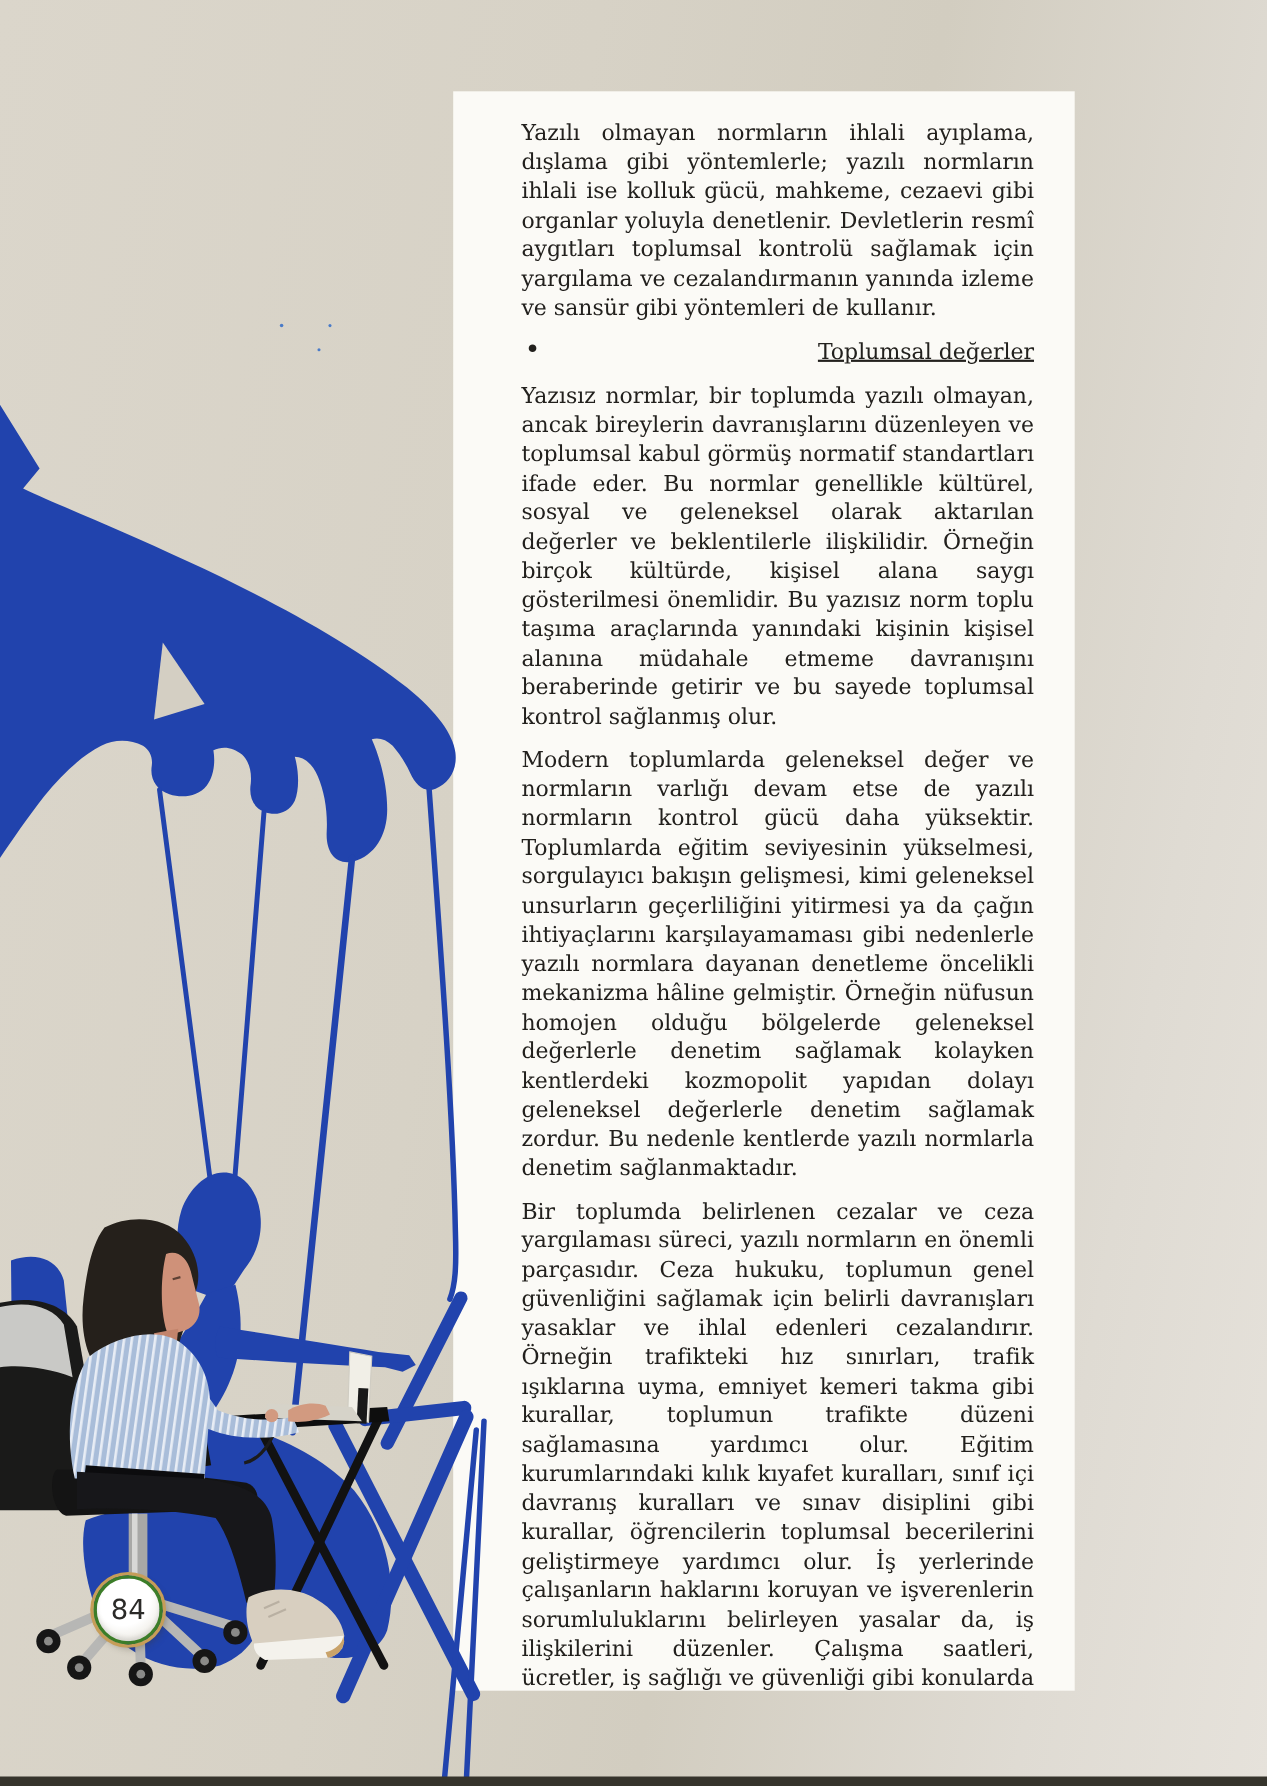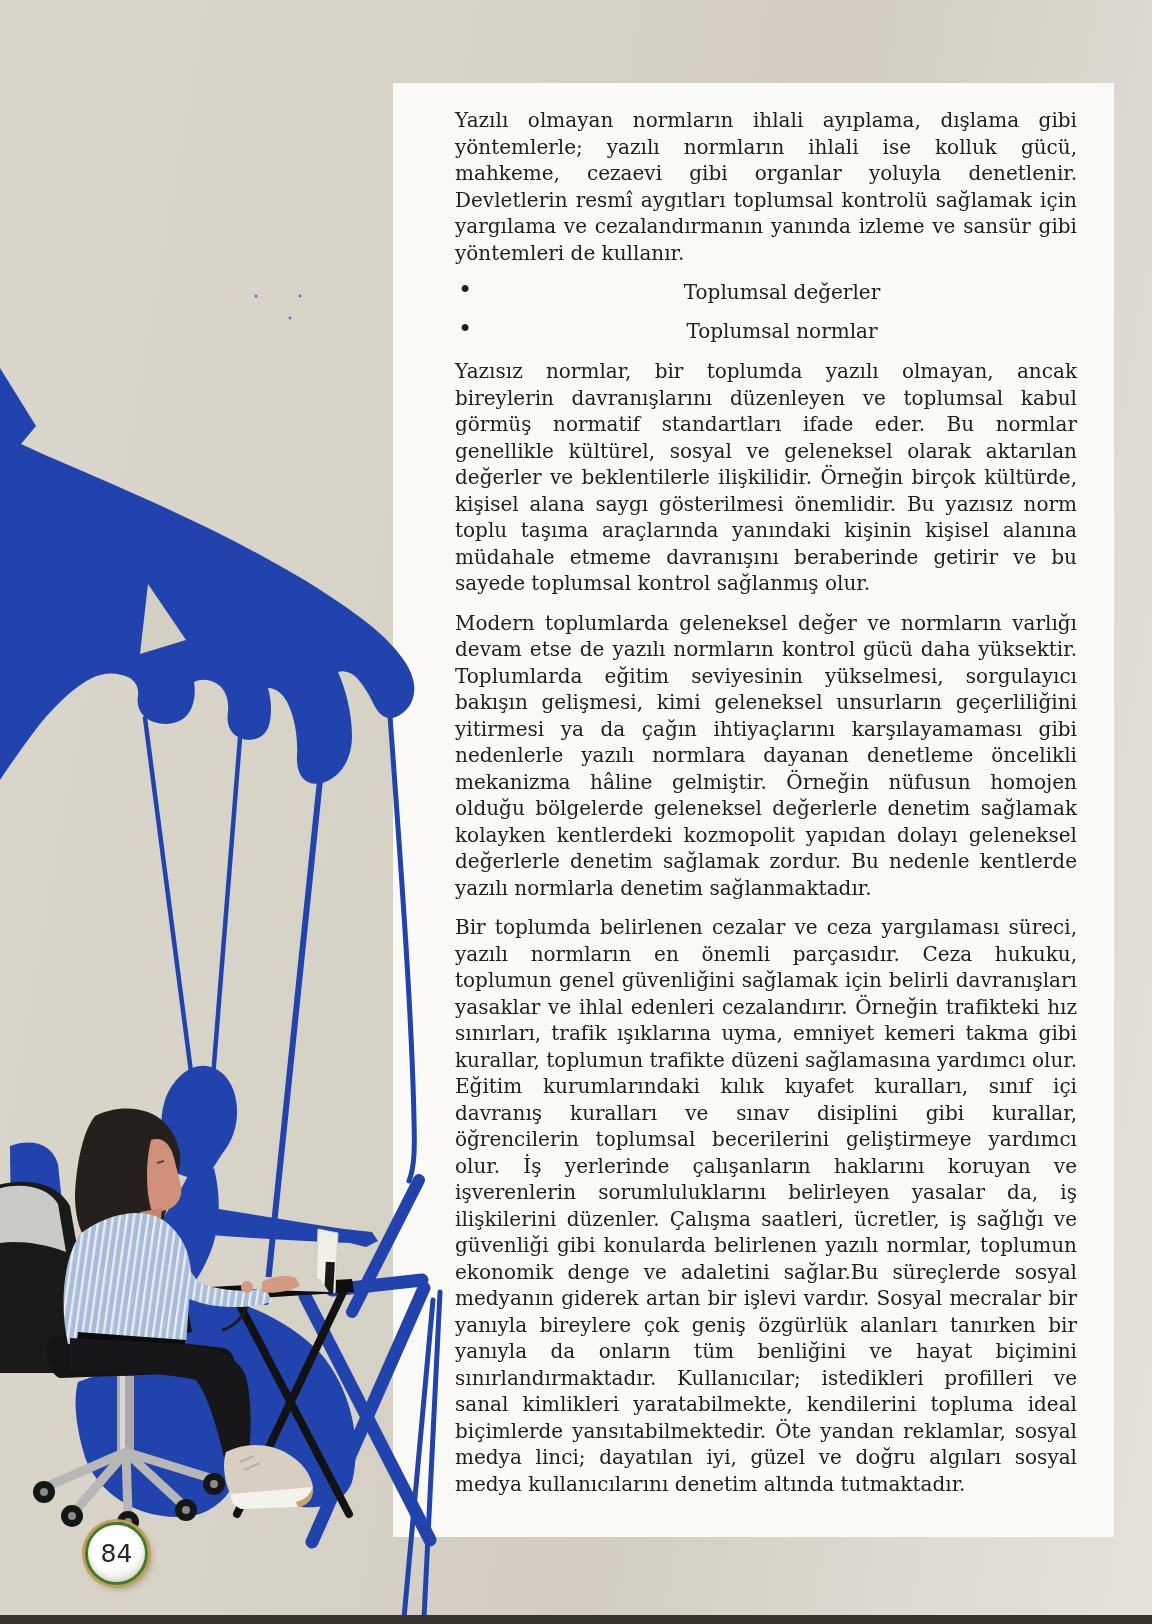--- a/index.html
+++ b/index.html
@@ -3,55 +3,54 @@
 <meta charset="utf-8">
 <style>
   * { margin:0; padding:0; box-sizing:border-box; }
   html,body { background:#8a877e; }
   .page {
     position:relative; width:1152px; height:1624px; overflow:hidden;
     background:linear-gradient(100deg,#dbd6cb 0%, #d7d2c6 38%, #d2cdc0 60%, #dfdbd3 84%, #e6e2db 100%);
     font-family:"DejaVu Serif","Liberation Serif",serif;
   }
   .panel {
-    position:absolute; left:393px; top:83px; width:721px; height:1454px;
+    position:absolute; left:412px; top:83px; width:565px; height:1454px;
     background:#fbfaf6; overflow:hidden; z-index:1;
   }
   .article {
     position:absolute; left:62px; right:37px; top:24px;
     color:#22201d; font-size:20px; line-height:26.5px; text-align:justify;
   }
   .article p { margin:0 0 13px 0; }
   .article ul { list-style:none; margin:3px 0 14px 0; }
-  .article li { position:relative; padding-left:32px; margin:0 0 12px 0; text-align:center; }
+  .article li { position:relative; padding-left:32px; margin:0 0 12px 0; text-align:right;text-decoration:underline; }
   .article li::before { content:"\2022"; position:absolute; left:3px; top:-2px; font-size:24px; }
   svg.art { position:absolute; left:0; top:0; z-index:2; pointer-events:none; }
   .badge {
-    position:absolute; left:85px; top:1522px; width:63px; height:63px; z-index:3;
+    position:absolute; left:85px; top:1432px; width:63px; height:63px; z-index:3;
     border-radius:50%;
     background:radial-gradient(circle at 42% 32%, #ffffff 48%, #f0eee8 74%, #dad8d1 100%);
     border:3px solid #3c7d28;
     box-shadow:0 0 0 3px #c69d58, 3px 4px 7px rgba(60,55,40,.35), inset 0 -3px 4px rgba(0,0,0,.10);
     display:flex; align-items:center; justify-content:center;
     font-family:"DejaVu Sans","Liberation Sans",sans-serif;
     font-size:25px; color:#2b2a28;
   }
   .bottom-strip { position:absolute; left:0; bottom:0; width:100%; height:9px; background:#36342c; z-index:4; }
 </style>
 </head>
 <body>
 
 <div class="page">
 
   <div class="panel">
     <div class="article">
         <p>Yazılı olmayan normların ihlali ayıplama, dışlama gibi yöntemlerle; yazılı normların ihlali ise kolluk gücü, mahkeme, cezaevi gibi organlar yoluyla denetlenir. Devletlerin resmî aygıtları toplumsal kontrolü sağlamak için yargılama ve cezalandırmanın yanında izleme ve sansür gibi yöntemleri de kullanır.</p>
         <ul>
           <li>Toplumsal değerler</li>
-          <li>Toplumsal normlar</li>
         </ul>
         <p>Yazısız normlar, bir toplumda yazılı olmayan, ancak bireylerin davranışlarını düzenleyen ve toplumsal kabul görmüş normatif standartları ifade eder. Bu normlar genellikle kültürel, sosyal ve geleneksel olarak aktarılan değerler ve beklentilerle ilişkilidir. Örneğin birçok kültürde, kişisel alana saygı gösterilmesi önemlidir. Bu yazısız norm toplu taşıma araçlarında yanındaki kişinin kişisel alanına müdahale etmeme davranışını beraberinde getirir ve bu sayede toplumsal kontrol sağlanmış olur.</p>
         <p>Modern toplumlarda geleneksel değer ve normların varlığı devam etse de yazılı normların kontrol gücü daha yüksektir. Toplumlarda eğitim seviyesinin yükselmesi, sorgulayıcı bakışın gelişmesi, kimi geleneksel unsurların geçerliliğini yitirmesi ya da çağın ihtiyaçlarını karşılayamaması gibi nedenlerle yazılı normlara dayanan denetleme öncelikli mekanizma hâline gelmiştir. Örneğin nüfusun homojen olduğu bölgelerde geleneksel değerlerle denetim sağlamak kolayken kentlerdeki kozmopolit yapıdan dolayı geleneksel değerlerle denetim sağlamak zordur. Bu nedenle kentlerde yazılı normlarla denetim sağlanmaktadır.</p>
         <p>Bir toplumda belirlenen cezalar ve ceza yargılaması süreci, yazılı normların en önemli parçasıdır. Ceza hukuku, toplumun genel güvenliğini sağlamak için belirli davranışları yasaklar ve ihlal edenleri cezalandırır. Örneğin trafikteki hız sınırları, trafik ışıklarına uyma, emniyet kemeri takma gibi kurallar, toplumun trafikte düzeni sağlamasına yardımcı olur. Eğitim kurumlarındaki kılık kıyafet kuralları, sınıf içi davranış kuralları ve sınav disiplini gibi kurallar, öğrencilerin toplumsal becerilerini geliştirmeye yardımcı olur. İş yerlerinde çalışanların haklarını koruyan ve işverenlerin sorumluluklarını belirleyen yasalar da, iş ilişkilerini düzenler. Çalışma saatleri, ücretler, iş sağlığı ve güvenliği gibi konularda belirlenen yazılı normlar, toplumun ekonomik denge ve adaletini sağlar.Bu süreçlerde sosyal medyanın giderek artan bir işlevi vardır. Sosyal mecralar bir yanıyla bireylere çok geniş özgürlük alanları tanırken bir yanıyla da onların tüm benliğini ve hayat biçimini sınırlandırmaktadır. Kullanıcılar; istedikleri profilleri ve sanal kimlikleri yaratabilmekte, kendilerini topluma ideal biçimlerde yansıtabilmektedir. Öte yandan reklamlar, sosyal medya linci; dayatılan iyi, güzel ve doğru algıları sosyal medya kullanıcılarını denetim altında tutmaktadır.</p>
       </div>
   </div>
 
   <svg class="art" width="1152" height="1624" viewBox="0 0 1152 1624" aria-hidden="true">
     <defs>
       <pattern id="stripes" width="7" height="7" patternUnits="userSpaceOnUse" patternTransform="rotate(8)">

